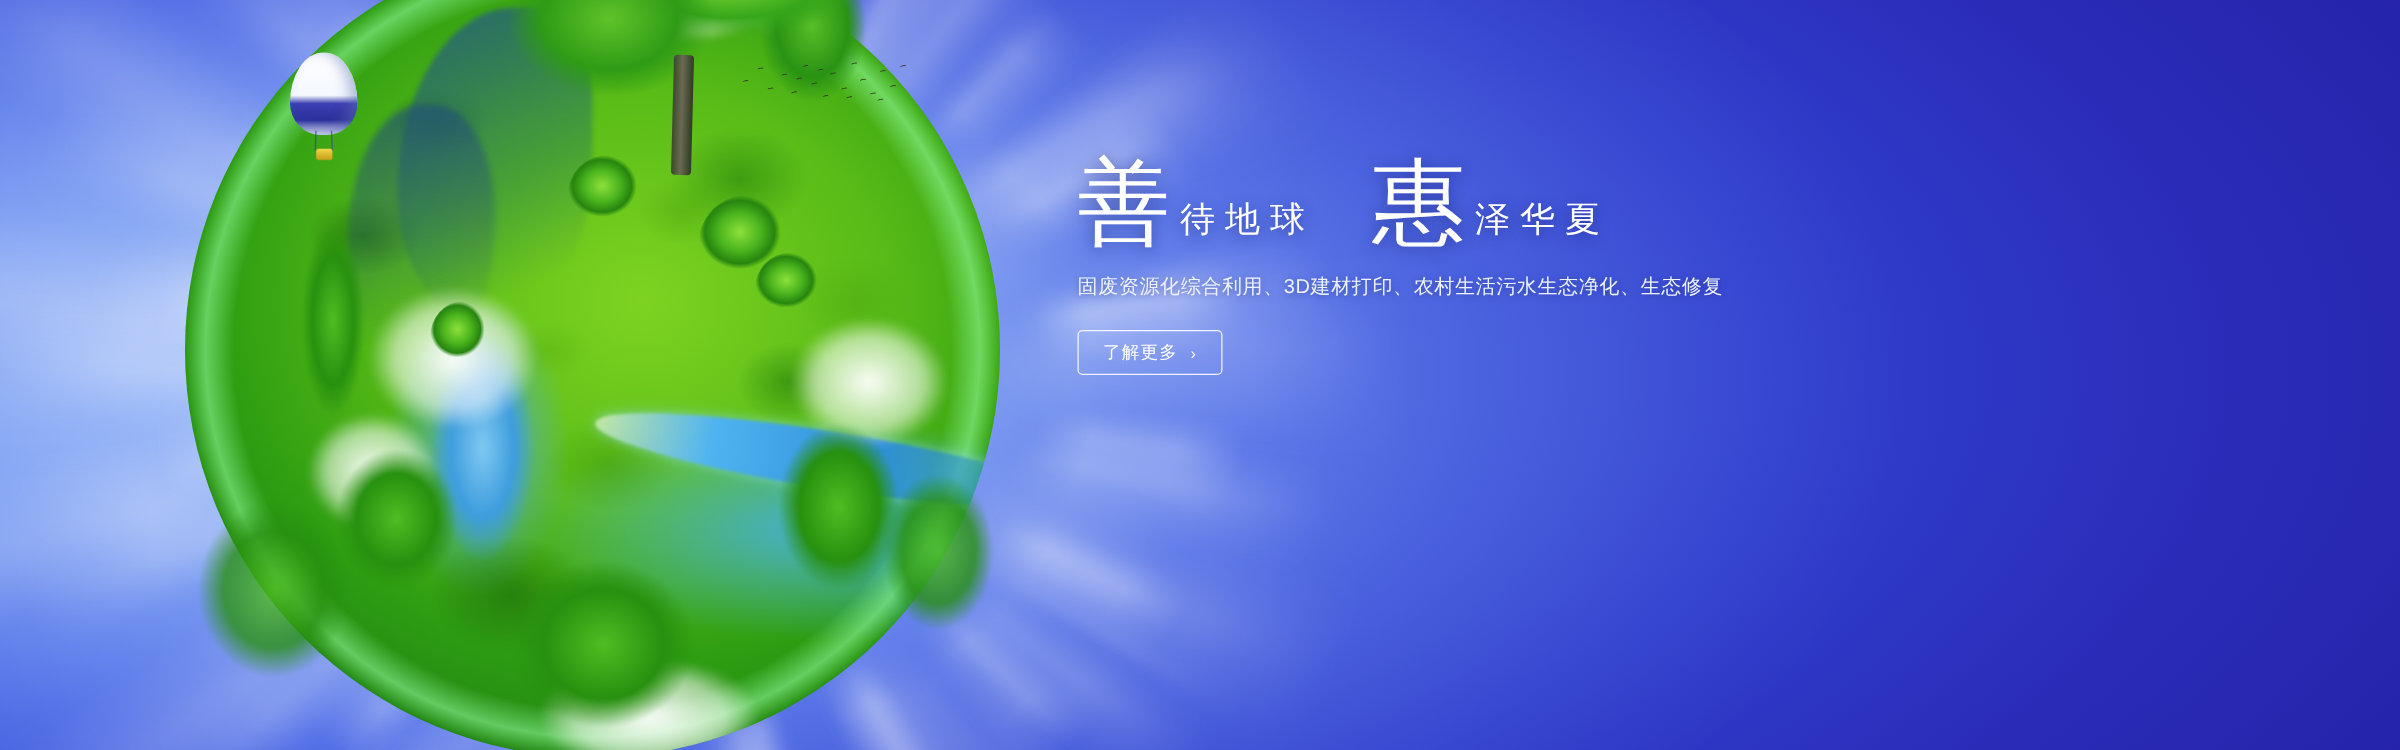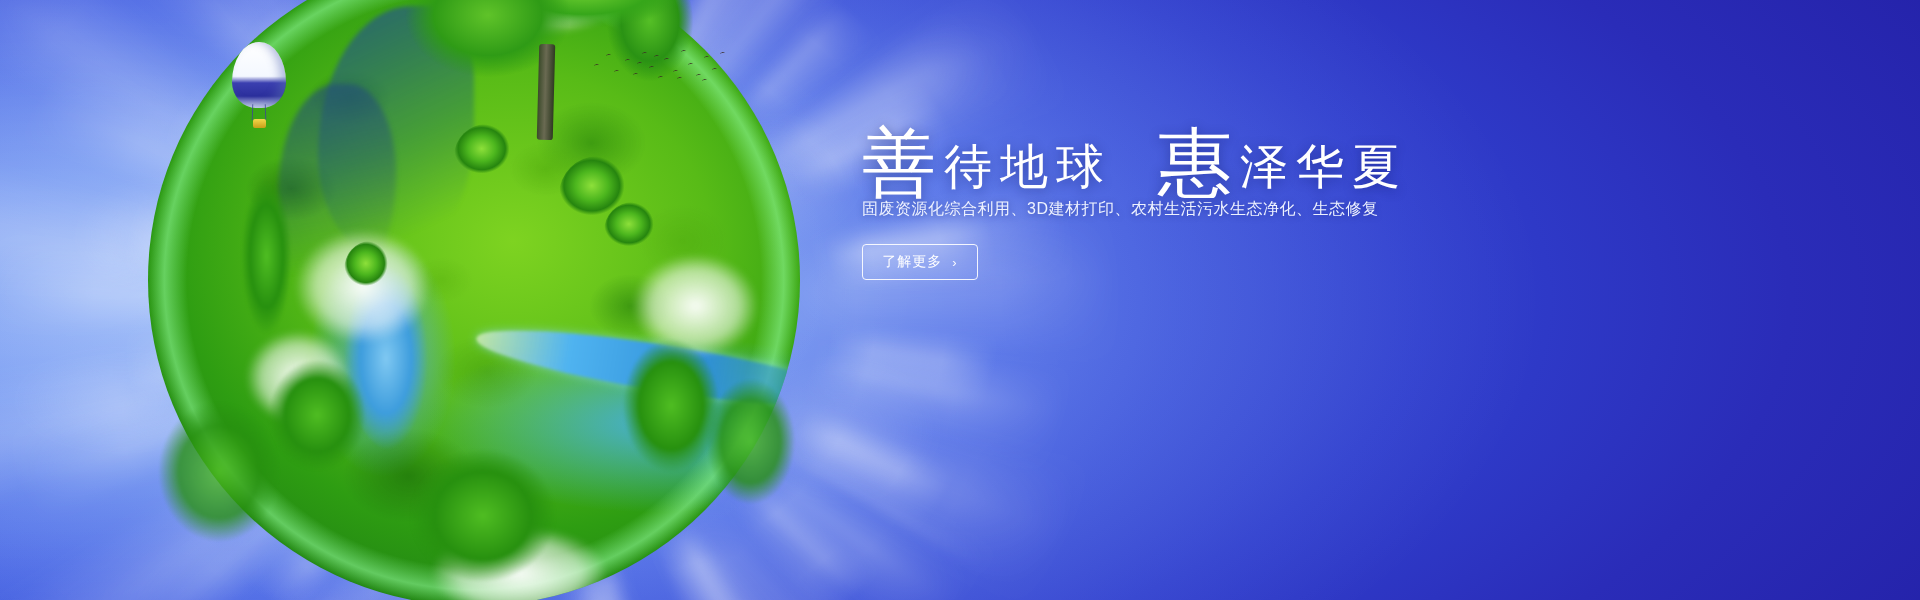--- a/index.html
+++ b/index.html
@@ -209,34 +209,35 @@
     display:flex; align-items:flex-end; white-space:nowrap;
     text-shadow:0 2px 12px rgba(10,20,90,.45);
   }
   .hl-big{
     font-family:"Liberation Serif", serif;
     font-size:74px; line-height:.96; font-weight:400;
     letter-spacing:0;
   }
   .hl-small{
     font-family:"Liberation Serif", serif;
-    font-size:48px; line-height:1; font-weight:400;
+    font-size:28px; line-height:1; font-weight:400;
     letter-spacing:8px;
     padding:0 0 8px 8px;
   }
   .hl-gap{ display:inline-block; width:46px; }
 
   .subline{
     margin-top:22px;
     font-size:23px; letter-spacing:7px; font-weight:400;
     color:#f2f5ff;
     text-shadow:0 1px 8px rgba(10,20,90,.4);
     white-space:nowrap;
   }
   .descline{
+    margin-top:20px;
     font-size:16px; letter-spacing:.5px;
     color:#eef2ff;
     text-shadow:0 1px 6px rgba(10,20,90,.35);
     white-space:nowrap;
   }
   .cta{
     margin-top:24px;
     display:inline-flex; align-items:center; justify-content:center;
     gap:10px;
     width:116px; height:36px;

